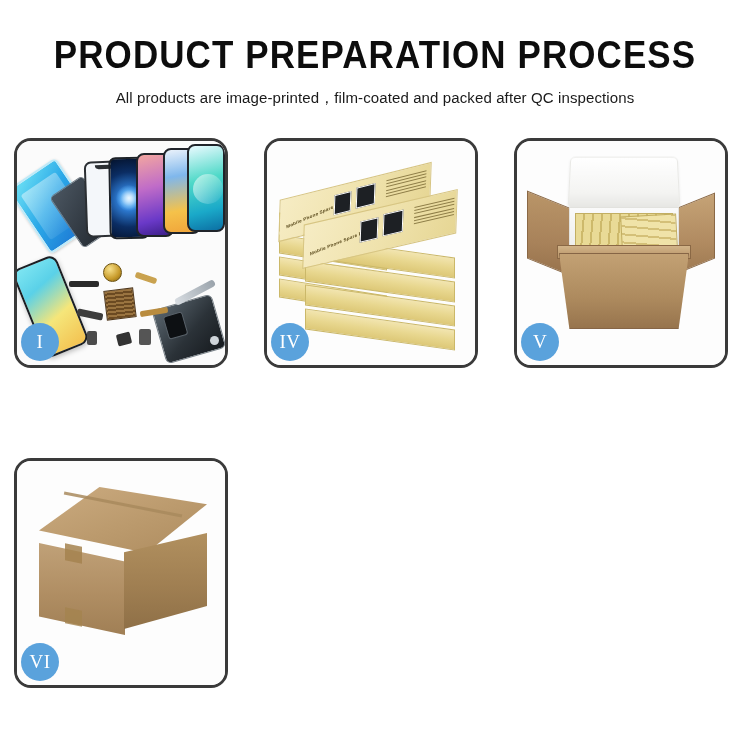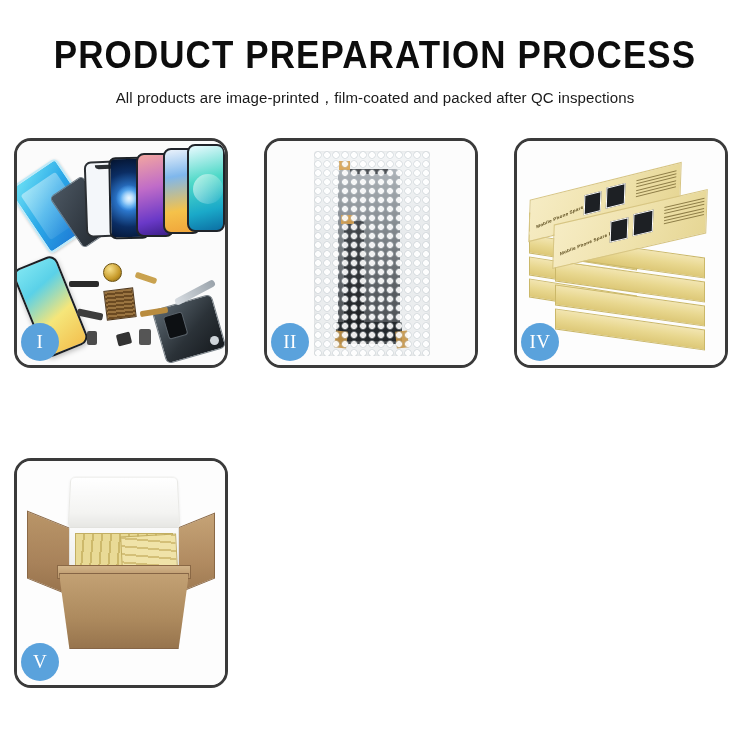--- a/index.html
+++ b/index.html
@@ -408,35 +408,20 @@
       <div class="flex4"></div>
       <div class="flex5"></div>
       <div class="flex6"></div>
       <div class="flex7"></div>
       <div class="tool"></div>
       <div class="tool2"></div>
     </div>
     <div class="badge">I</div>
   </div>
 
-  <div class="panel">
-    <div class="panel-inner p2">
-      <div class="bubblebag">
-        <div class="innerscreen"></div>
-        <div class="flexdark"></div>
-        <div class="bottomblk"></div>
-        <div class="tapeA"></div>
-        <div class="tapeB"></div>
-        <div class="tapeC"></div>
-        <div class="tapeD"></div>
-        <div class="bubbles"></div>
-      </div>
-    </div>
-    <div class="badge">II</div>
-  </div>
 
 
   <div class="panel">
     <div class="panel-inner p4">
       <div class="stackwrap">
 
         <div class="bx" style="left:6px;  top:62px;  width:108px; height:19px; transform:skewY(9deg);"></div>
         <div class="bx" style="left:6px;  top:84px;  width:108px; height:19px; transform:skewY(9deg);"></div>
         <div class="bx" style="left:6px;  top:106px; width:108px; height:19px; transform:skewY(9deg);"></div>
         <div class="bx" style="left:6px;  top:128px; width:108px; height:19px; transform:skewY(9deg);"></div>
@@ -485,14 +470,25 @@
       <div class="flapR"></div>
       <div class="foamIn"></div>
       <div class="ybars"></div>
       <div class="ybars2"></div>
       <div class="cartonRim"></div>
       <div class="cartonBody"></div>
     </div>
     <div class="badge">V</div>
   </div>
 
+  <div class="panel">
+    <div class="panel-inner p6">
+      <div class="c6-top"></div>
+      <div class="c6-seam"></div>
+      <div class="c6-left"></div>
+      <div class="c6-right"></div>
+      <div class="c6-tape1"></div>
+      <div class="c6-tape2"></div>
+    </div>
+    <div class="badge">VI</div>
+  </div>
 
 </div>
 
 </body></html>

